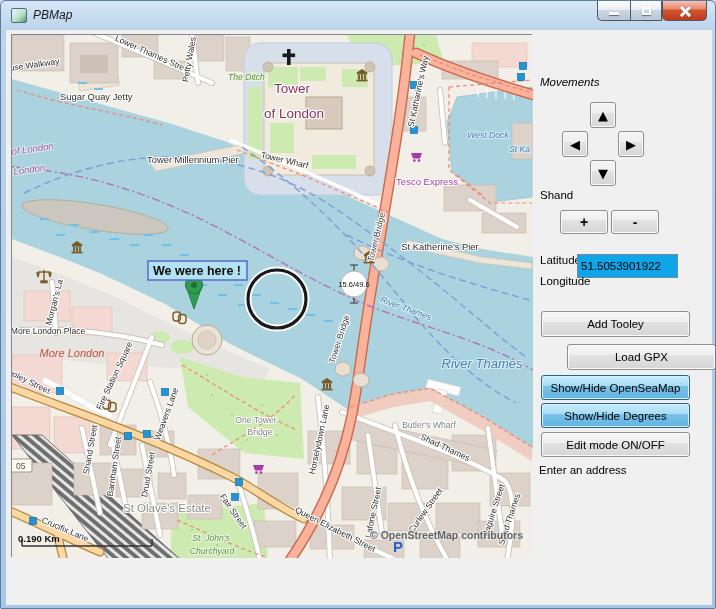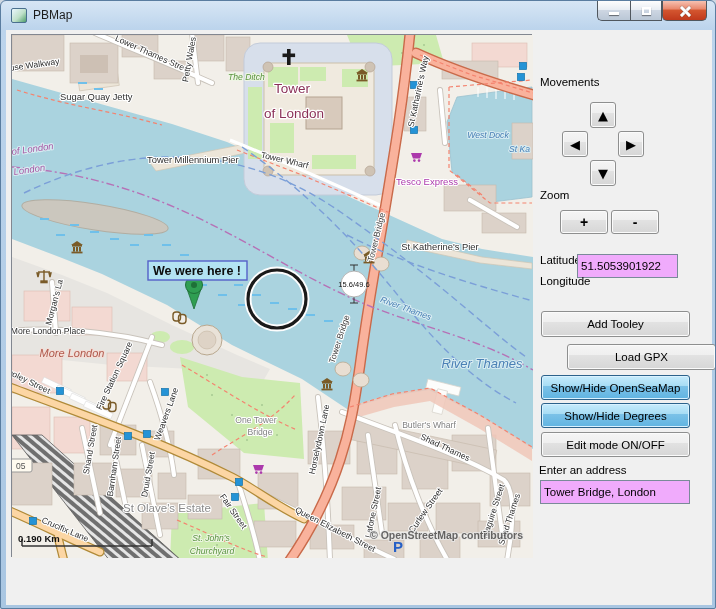--- a/index.html
+++ b/index.html
@@ -1,21 +1,21 @@
 <!DOCTYPE html>
 <html><head>
 <meta charset="utf-8">
 <style>
   html,body{margin:0;padding:0;background:#cfd8e2;}
   *{box-sizing:border-box;}
   .window{position:relative;width:716px;height:609px;
     background:linear-gradient(180deg,#d7e6f5 0%,#bcd4ec 28px,#a9c6e2 100%);
     border:1px solid #5a7da0;border-radius:6px 6px 2px 2px;overflow:hidden;
     font-family:"Liberation Sans",sans-serif;}
-  .titlebar{position:absolute;left:0;top:0;width:100%;height:46px;}
+  .titlebar{position:absolute;left:0;top:0;width:100%;height:46px;font-style:italic;}
   .win-icon{position:absolute;left:10px;top:7px;width:16px;height:15px;
     background:linear-gradient(135deg,#eaf6ff 0%,#bfe0c9 55%,#4f9e6b 100%);
     border:1px solid #4a6f8e;border-radius:2px;}
   .win-title{position:absolute;left:32px;top:7px;font-size:12px;color:#1c1c1c;}
   .caption{position:absolute;right:8px;top:0;display:flex;}
   .capbtn{height:20px;border:1px solid #50575e;border-top:none;border-radius:0 0 5px 5px;
     display:flex;align-items:center;justify-content:center;position:relative;
     background:linear-gradient(180deg,#fdfdfd 0%,#e8edf3 45%,#cdd6e2 50%,#bac7d6 100%);}
   .capbtn.minb{width:33px;border-right:none;border-radius:0 0 0 5px;}
   .capbtn.maxb{width:32px;border-radius:0;}
@@ -30,21 +30,21 @@
   .client{position:absolute;left:5px;top:29px;width:706px;height:575px;background:#f0f0f0;}
   .map-wrap{position:absolute;left:5px;top:4px;width:521px;height:523px;border:1px solid #828790;background:#f2efe9;}
   .panel-label{position:absolute;font-size:11.5px;color:#000;}
   .w7btn{position:absolute;border:1px solid #8e8f8f;border-radius:3px;cursor:default;
     background:linear-gradient(180deg,#f5f5f5 0%,#efefef 42%,#e2e2e2 43%,#d6d6d6 100%);
     box-shadow:inset 0 0 0 1px #fbfbfb;font-size:11.5px;color:#000;
     display:flex;align-items:center;justify-content:center;font-family:"Liberation Sans",sans-serif;padding:0;}
   .w7btn.blue{border-color:#2c628b;background:linear-gradient(180deg,#c6ebfc 0%,#a8ddf4 42%,#7cc2e8 43%,#60b4e1 100%);box-shadow:inset 0 0 0 1px #d9f2ff;text-align:right;}
   .arrowglyph{font-family:"DejaVu Sans",sans-serif;font-size:13px;line-height:1;}
   .pm{font-size:14px;font-weight:bold;line-height:1;}
-  .tbox{position:absolute;border:1px solid #7a8a99;background:#f0abfc;font-size:11.5px;
+  .tbox{position:absolute;border:1px solid #7a8a99;background:#0ea5e9;font-size:11.5px;
     font-family:"Liberation Sans",sans-serif;padding:11px 3px;color:#000;}
   
   text{font-family:"Liberation Sans",sans-serif;}
   .s{font-size:8.6px;fill:#2e2e2e;stroke:#ffffff;stroke-width:2.2px;paint-order:stroke;stroke-linejoin:round;}
   .s9{font-size:9.4px;}
   .gray{fill:#828282;}
   .big-gray{font-size:11.5px;fill:#8a8a8a;}
   .wat{font-style:italic;fill:#4a80b5;stroke:#d8ecf2;}
   .wat2{font-size:13px;}
   .grn{font-style:italic;fill:#5a9440;stroke:#eef5e4;}
@@ -469,49 +469,48 @@
           <line x1="10" y1="511" x2="140" y2="511" stroke="#333" stroke-width="1.5"></line>
           <line x1="10" y1="504" x2="10" y2="511" stroke="#333" stroke-width="1.5"></line>
           <line x1="140" y1="504" x2="140" y2="511" stroke="#333" stroke-width="1.5"></line>
           <text x="6" y="507" font-size="9.5" font-weight="bold" fill="#111">0.190 Km</text>
         </g>
 
         <text class="attr" x="358" y="504">© OpenStreetMap contributors</text>
       </svg>
     </div>
 
-    <div class="panel-label" style="left:534px;top:46px;">Movements</div>
+    <div class="panel-label" style="left:534px;top:46px;font-style:italic;">Movements</div>
 
     <button class="w7btn" style="left:584px;top:72px;width:26px;height:26px;">
         <span class="arrowglyph">▲</span>
       </button>
     <button class="w7btn" style="left:556px;top:101px;width:26px;height:26px;">
         <span class="arrowglyph">◀</span>
       </button>
     <button class="w7btn" style="left:612px;top:101px;width:26px;height:26px;">
         <span class="arrowglyph">▶</span>
       </button>
     <button class="w7btn" style="left:584px;top:130px;width:26px;height:26px;">
         <span class="arrowglyph">▼</span>
       </button>
 
-    <div class="panel-label" style="left:534px;top:159px;">Zoom</div>
+    <div class="panel-label" style="left:534px;top:159px;">Shand</div>
     <button class="w7btn" style="left:554px;top:180px;width:48px;height:24px;">
         <span class="pm">+</span>
       </button>
     <button class="w7btn" style="left:605px;top:180px;width:48px;height:24px;">
         <span class="pm">-</span>
       </button>
 
     <div class="panel-label" style="left:534px;top:224px;">Latitude</div>
     <input class="tbox" style="left: 571px; top: 224px; width: 101px; height: 19px;" value="51.5053901922">
     <div class="panel-label" style="left:534px;top:245px;">Longitude</div>
 
     <button class="w7btn" style="left:535px;top:281px;width:149px;height:26px;">Add Tooley</button>
     <button class="w7btn" style="left:535px;top:314px;width:149px;height:26px;margin-left:26px;">Load GPX</button>
     <button class="w7btn blue" style="left:535px;top:345px;width:149px;height:25px;">Show/Hide OpenSeaMap</button>
     <button class="w7btn blue" style="left:535px;top:373px;width:149px;height:25px;">Show/Hide Degrees</button>
     <button class="w7btn" style="left:535px;top:402px;width:149px;height:25px;">Edit mode ON/OFF</button>
 
     <div class="panel-label" style="left:533px;top:434px;">Enter an address</div>
-    <input class="tbox" style="left: 534px; top: 450px; width: 150px; height: 19px;" value="Tower Bridge, London">
   </div>
 </div>
 
 </body></html>

